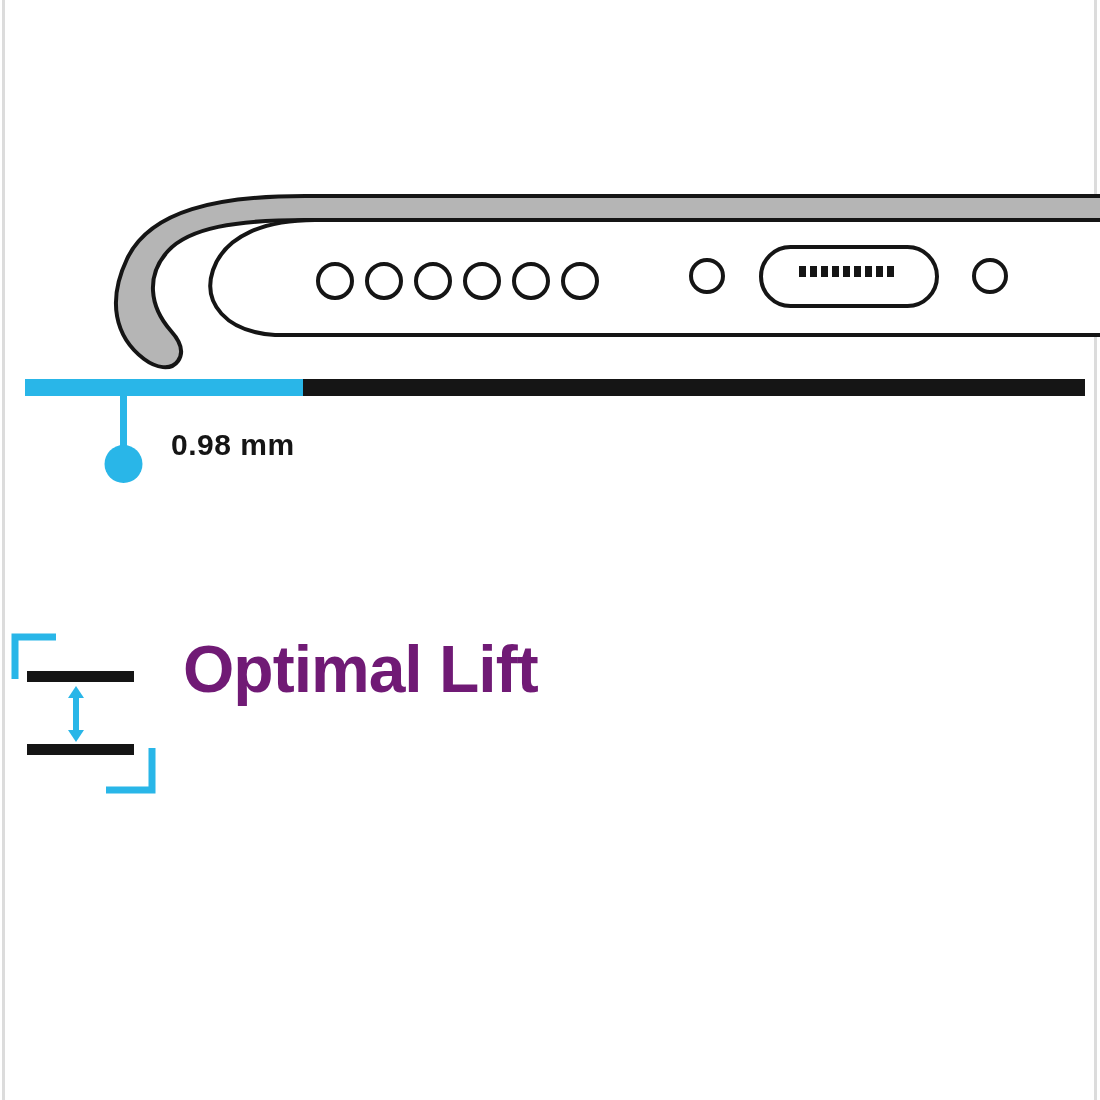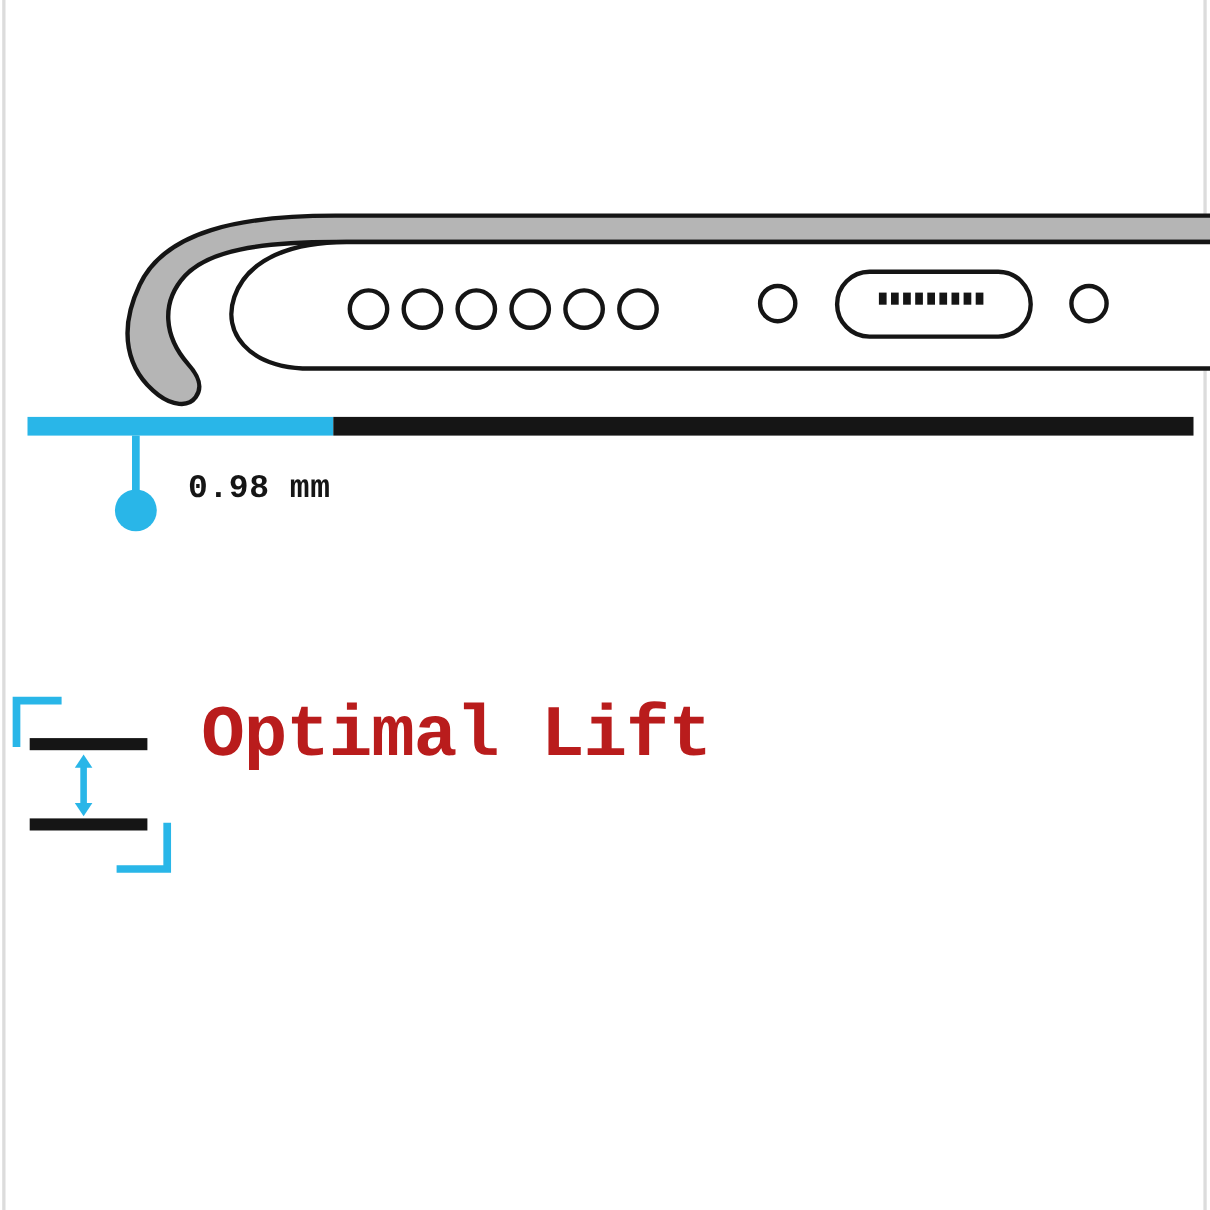--- a/index.html
+++ b/index.html
@@ -7,31 +7,31 @@
     --ink:#151515;
     --case-gray:#b5b5b5;
     --edge-gray:#dcdcdc;
   }
   html,body{margin:0;padding:0;background:#ffffff;}
   .canvas{
     position:relative;
     width:1100px;height:1100px;
     background:#ffffff;
     overflow:hidden;
-    font-family:Liberation Mono, monospace;
+    font-family:Liberation Sans, sans-serif;
   }
   .canvas svg{position:absolute;left:0;top:0;}
   .measure-label{
     position:absolute;left:171px;top:430px;
     font-size:30px;font-weight:bold;color:var(--ink);
     line-height:1;letter-spacing:0.5px;
   }
   .title{
     position:absolute;left:183px;top:636px;margin:0;
-    font-size:66px;font-weight:bold;color:#b91c1c;
+    font-size:66px;font-weight:bold;color:#701a75;
     line-height:1;letter-spacing:-1px;
   }
   .subtitle{
     position:absolute;left:185px;top:726px;
     font-size:41px;font-weight:normal;color:#2e2e2e;
     line-height:1;letter-spacing:0;
   }
 </style>
 </head>
 <body>

